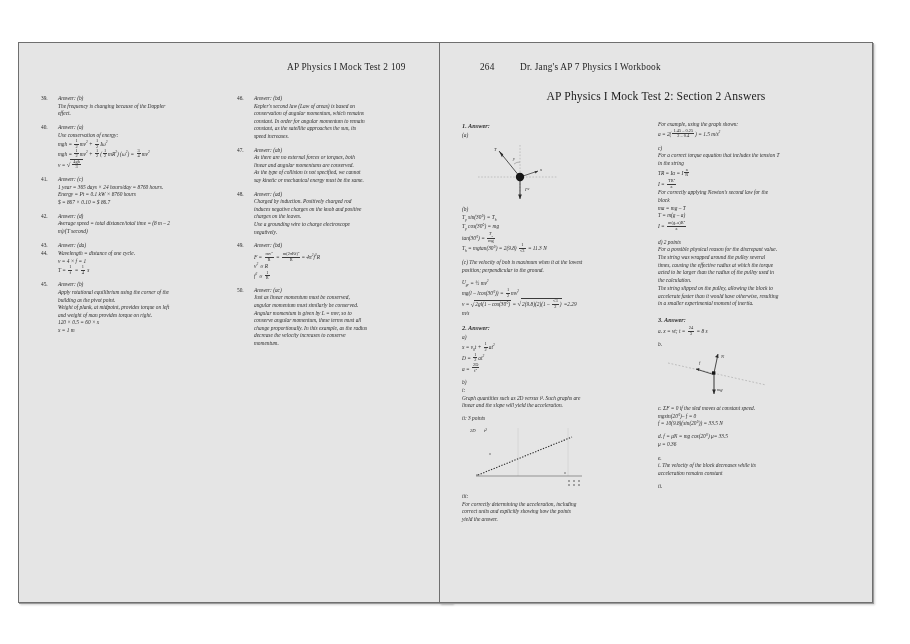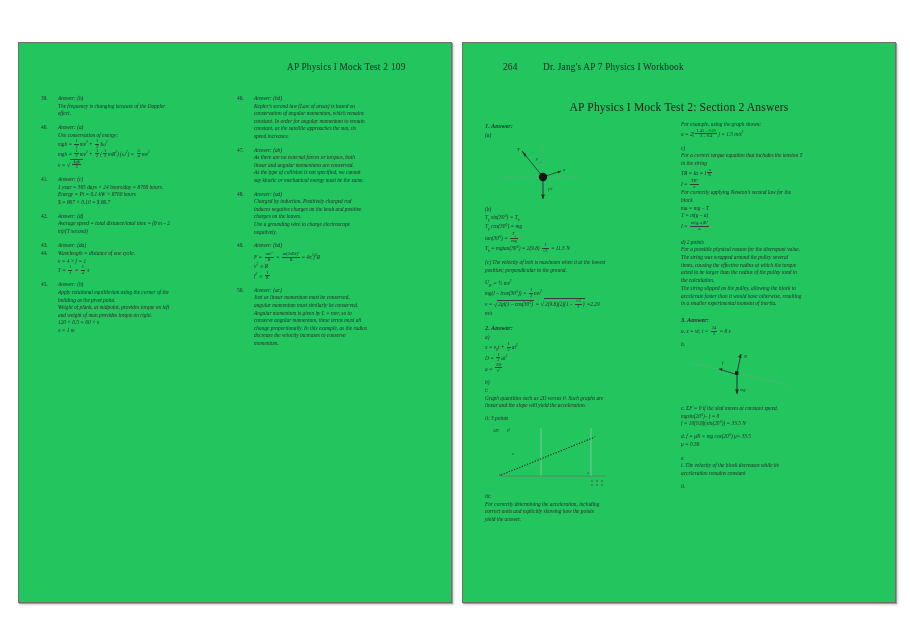--- a/index.html
+++ b/index.html
@@ -11,28 +11,28 @@
     overflow:hidden;
     position:relative;
   }
   .spread{position:absolute;inset:0;}
 
   .page{
     position:absolute;
     top:42px;
     width:434px;
     height:561px;
-    background:#22c55e;
+    background:#e5e5e5;
     border:1px solid #6f6f6f;
     box-shadow:1px 1px 0 #9a9a9a, 2px 2px 2px rgba(0,0,0,.18);
     box-sizing:border-box;
     overflow:hidden;
   }
   .page-left{left:18px;}
-  .page-right{left:462px;padding-left:12px;}
+  .page-right{left:439px;padding-left:12px;}
 
   
   .runhead{
     position:absolute;
     font-size:9.3px;
     letter-spacing:.2px;
     color:#242424;
     white-space:nowrap;
   }
   .runhead-left-title{left:268px;top:19px;}
@@ -41,21 +41,20 @@
   .runhead-right-title{left:80px;top:19px;}
 
   .section-title{
     position:absolute;
     left:0;right:0;
     top:47px;
     text-align:center;
     font-size:11.6px;
     letter-spacing:.15px;
     color:#1d1d1d;
-    margin-top:11px;
   }
 
   
   .col{
     position:absolute;
     top:52px;
     font-size:5.35px;
     line-height:1.42;
     color:#2b2b2b;
   }

